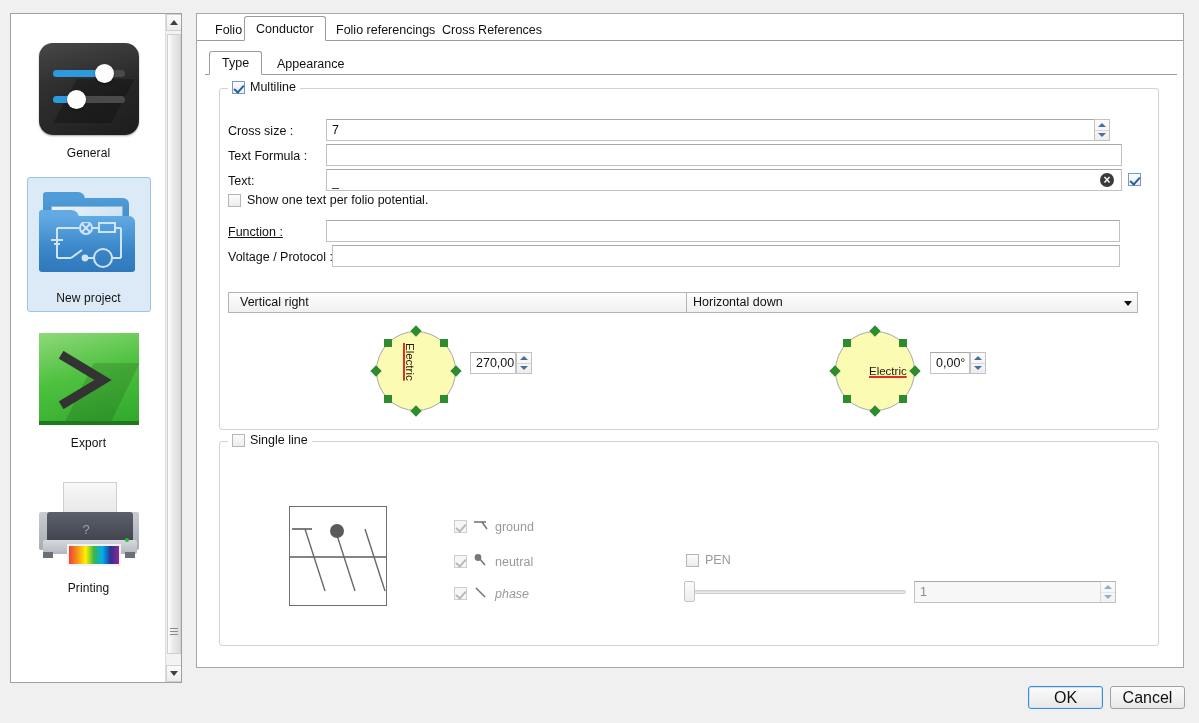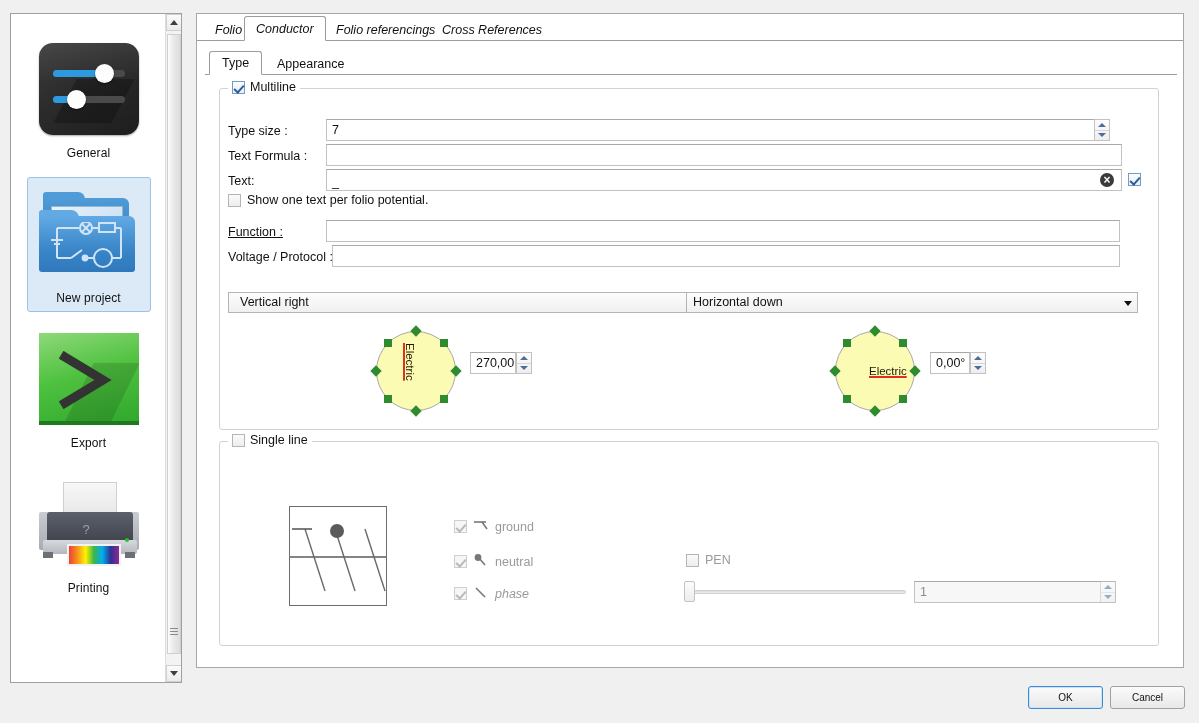--- a/index.html
+++ b/index.html
@@ -163,21 +163,21 @@
       repeating-linear-gradient(180deg,#8a8a8a 0 1px, transparent 1px 3px); }
   .tri { width:0;height:0; }
   .tri-u { border-left:4px solid transparent;border-right:4px solid transparent;border-bottom:5px solid #404040; }
   .tri-d { border-left:4px solid transparent;border-right:4px solid transparent;border-top:5px solid #404040; }
 
   
   .main {
     position:absolute; left:196px; top:13px; width:988px; height:655px;
     background:#ffffff; border:1px solid #a8a8a8; box-sizing:border-box;
   }
-  .tabs-outer { position:absolute; left:0; top:0; width:100%; height:27px;font-style:italic; }
+  .tabs-outer { position:absolute; left:0; top:0; width:100%; height:27px; }
   .tab {
     position:absolute; top:4px; height:23px; line-height:22px;
     padding:0 11px; font-size:12.5px; color:#111;
     border:1px solid transparent; box-sizing:border-box; white-space:nowrap;
   }
   .tab.active {
     top:2px; height:25px; line-height:24px; background:#fff;
     border:1px solid #9c9c9c; border-bottom:1px solid #fff;
     border-radius:3px 3px 0 0; z-index:3;
   }
@@ -280,21 +280,21 @@
   .slider-thumb {
     position:absolute; width:11px; height:21px; background:linear-gradient(180deg,#fcfcfc,#ededed);
     border:1px solid #c4c4c4; box-sizing:border-box; border-radius:2px;
   }
 
   
   .btn {
     position:absolute; height:23px; box-sizing:border-box;
     background:linear-gradient(180deg,#fbfbfb,#e8e8e8);
     border:1px solid #a0a0a0; border-radius:3px;
-    font-size:10px; color:#111; display:flex; align-items:center; justify-content:center;
+    font-size:16px; color:#111; display:flex; align-items:center; justify-content:center;
   }
   .btn.focus { border:1px solid #3c8ad8; box-shadow: 0 0 0 1px #cfe3f7 inset; }
 
   .clearbtn {
     position:absolute; width:14px; height:14px; border-radius:50%;
     background:#3a3a3a; display:flex; align-items:center; justify-content:center;
   }
   .clearbtn::after {
     content:"\00D7"; color:#fff; font-size:12px; line-height:12px; font-weight:bold;
   }
@@ -420,21 +420,21 @@
       <div class="itab" style="left:60px;">Appearance</div>
     </div>
 
     <div class="group" style="left:22px; top:74px; width:940px; height:342px;">
 
       <div class="group-title">
         <span class="cb checked"></span>
         <span>Multiline</span>
       </div>
 
-      <div class="lbl" style="left:8px; top:35px;">Type size :</div>
+      <div class="lbl" style="left:8px; top:35px;">Cross size :</div>
       <div class="field" style="left:106px; top:30px; width:784px;">7</div>
       <div class="spin" style="left:874px; top:30px;">
         <div>
             <span class="tri-ub"></span>
           </div>
         <div class="sep"></div>
         <div>
             <span class="tri-db"></span>
           </div>
       </div>

